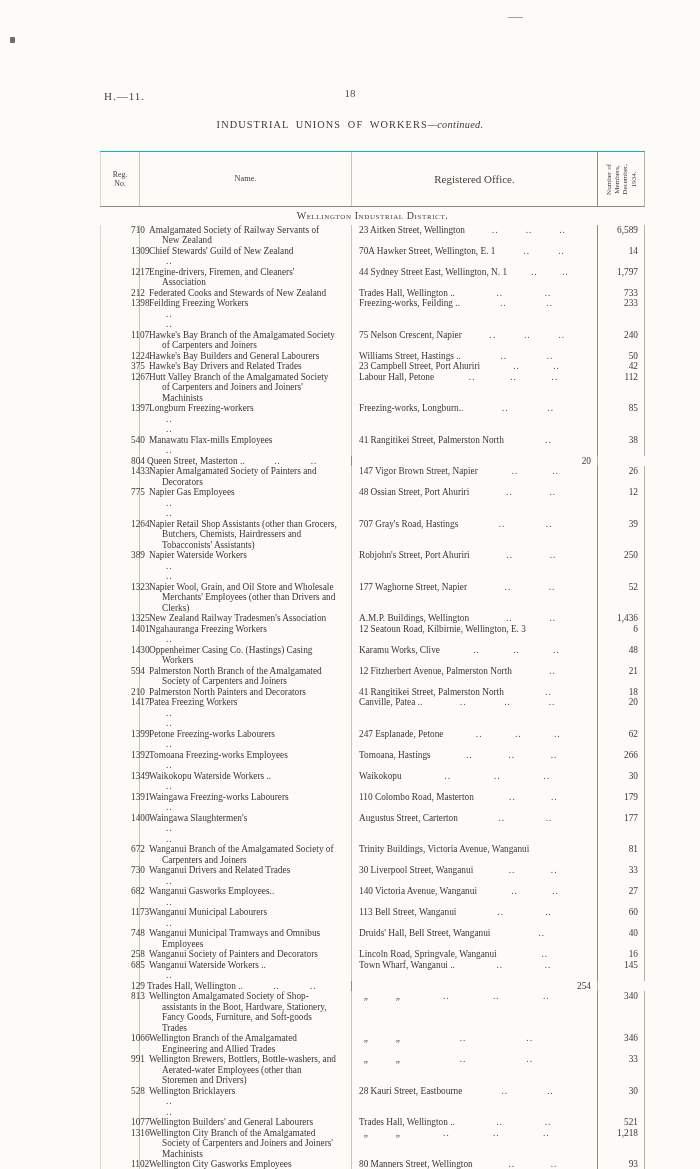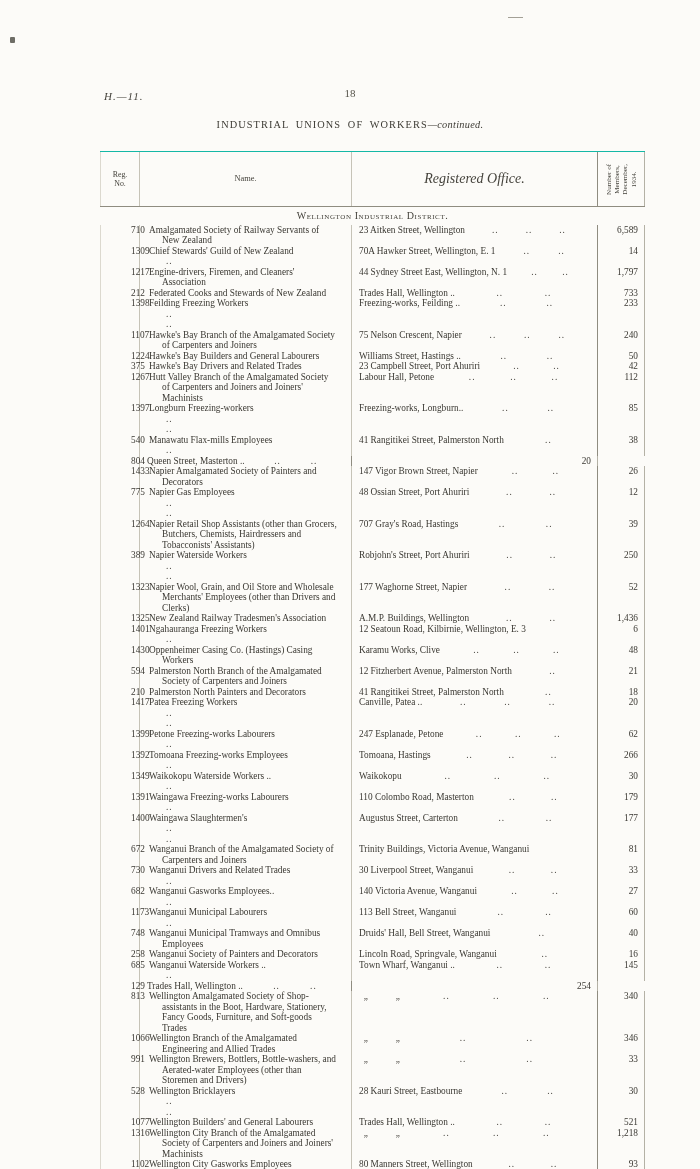--- a/index.html
+++ b/index.html
@@ -3,39 +3,39 @@
 <meta charset="utf-8">
 <style>
   html,body{margin:0;padding:0;background:#ffffff;}
   .page{
     position:relative;width:700px;height:1169px;overflow:hidden;
     background:#fcfbf8;
     font-family:"Liberation Serif","DejaVu Serif",serif;
     color:#3a3832;
   }
   
-  .doc-ref{position:absolute;top:90px;left:104px;font-size:11px;letter-spacing:1px;color:#45433c;font-style:italic;}
+  .doc-ref{position:absolute;top:90px;left:104px;font-size:11px;letter-spacing:1px;color:#45433c;}
   .page-num{position:absolute;top:87px;left:0;width:700px;text-align:center;font-size:11px;color:#55534a;}
   .title{position:absolute;top:119px;left:0;width:700px;text-align:center;font-size:10.3px;color:#3d3b34;letter-spacing:1.1px;word-spacing:3px;}
   .title i{letter-spacing:.3px;word-spacing:0;}
   
   .art1{position:absolute;top:17px;left:508px;width:15px;height:1px;background:#a3a096;}
   .art2{position:absolute;top:37px;left:10px;width:5px;height:6px;background:#55534c;opacity:.85;border-radius:1px;}
   
   .tbl{position:absolute;top:151px;left:100px;width:545px;font-size:9.3px;line-height:10.5px;}
   .tbl::after{content:'';position:absolute;left:2px;right:2px;bottom:-4px;border-top:1px solid #cfccc1;}
   .thead{
     display:grid;grid-template-columns:40px 212px 246px 47px;
     border-top:1px solid #14b8a6;border-bottom:1px solid #8f8c80;
     height:54px;align-items:center;color:#45433c;
   }
   .th{height:100%;display:flex;align-items:center;justify-content:center;text-align:center;}
   .th-reg{font-size:7.9px;line-height:9px;border-right:1px solid #c6c3b7;flex-direction:column;border-left:1px solid #dcd9cf;}
   .th-name{font-size:8.4px;border-right:1px solid #c6c3b7;}
-  .th-office{font-size:14px;border-right:1px solid #8f8c80;font-style:italic;}
+  .th-office{font-size:11px;border-right:1px solid #8f8c80;}
   .th-mem{position:relative;border-right:1px solid #b4b1a5;}
   .rot{transform:rotate(-90deg);width:52px;font-size:7.1px;line-height:8.2px;text-align:center;color:#45433c;}
   .tbody{border-bottom:1px solid #979488;}
   .section-head{
     text-align:center;font-variant:small-caps;font-size:10px;letter-spacing:.6px;
     padding:4px 0 3px 0;color:#44423b;
   }
   .row{display:grid;grid-template-columns:40px 212px 246px 47px;align-items:start;}
   .c{min-height:10.5px;}
   .c-reg{text-align:right;padding-right:7px;border-right:1px solid #c6c3b7;border-left:1px solid #dcd9cf;align-self:stretch;padding-left:30px;}

